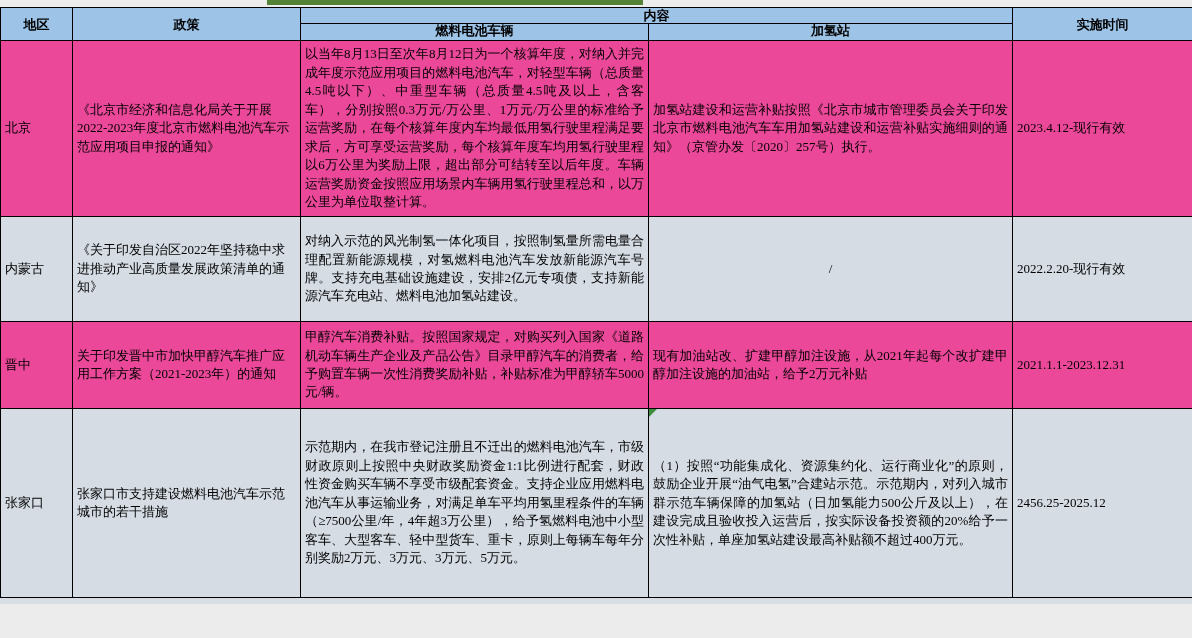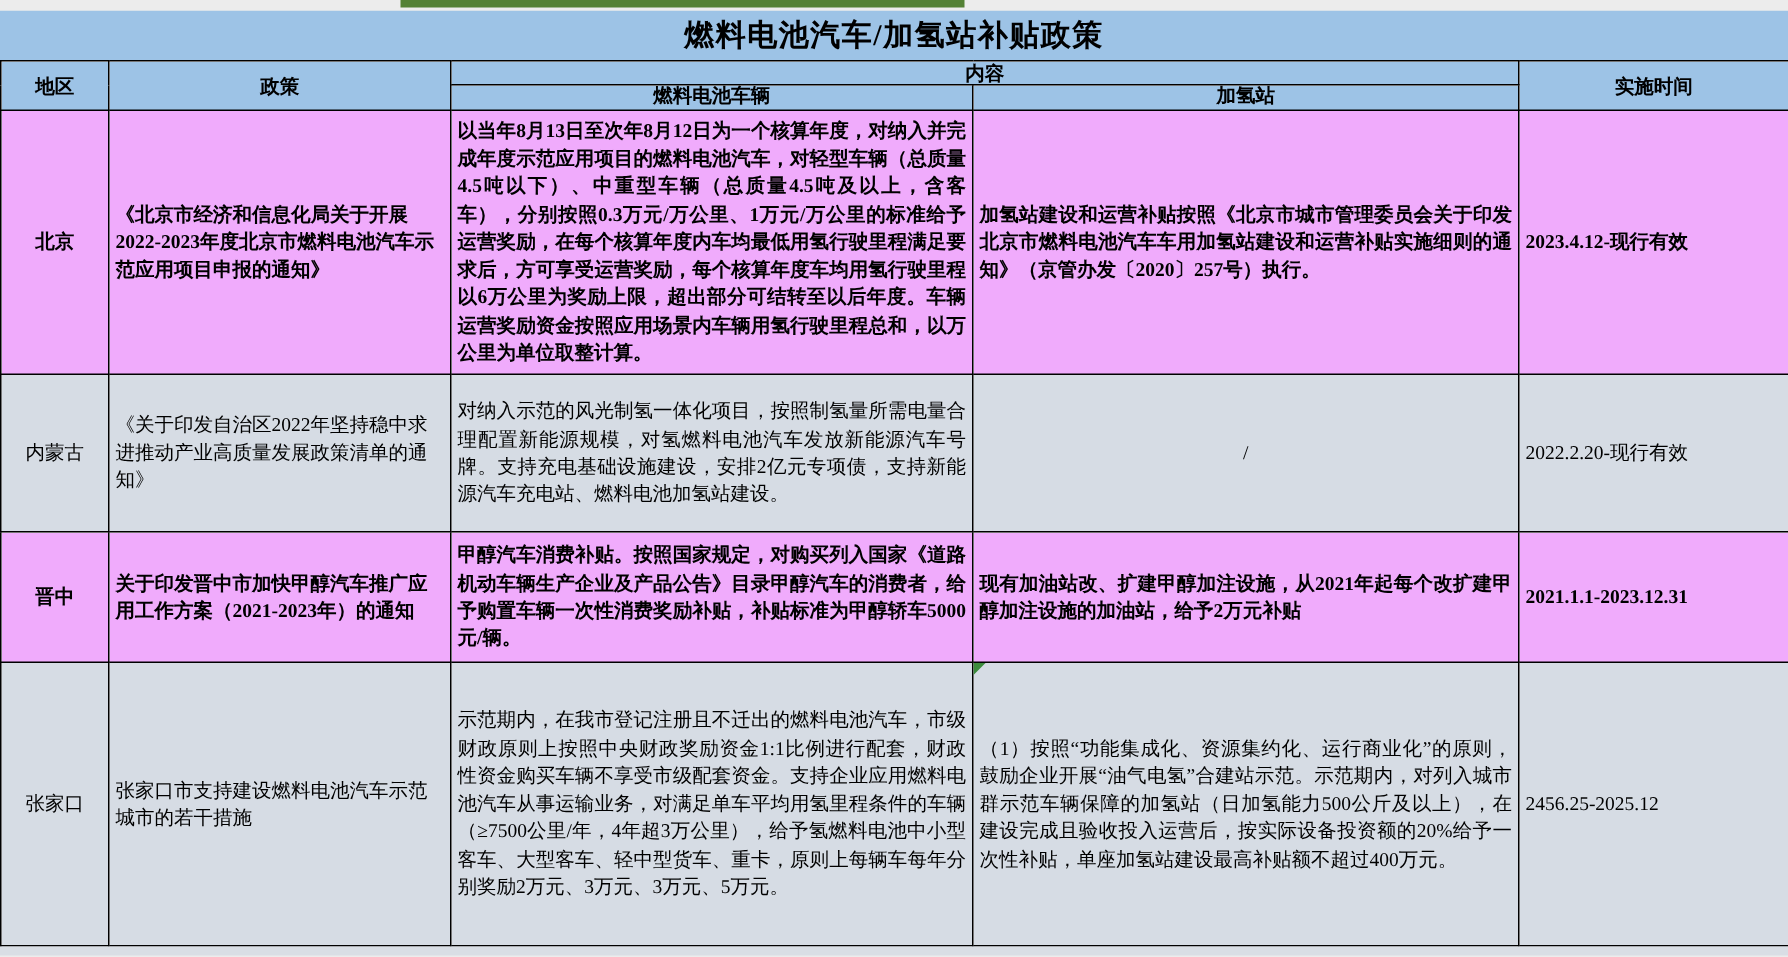--- a/index.html
+++ b/index.html
@@ -25,45 +25,44 @@
     border:1px solid #000;
     padding:1px 4px;
     vertical-align:middle;
     font-size:13px;
     line-height:1.42;
     overflow:hidden;
   }
   thead th{background:#9dc3e6;font-weight:bold;font-size:14px;text-align:center;}
   tr.h1 th{height:15px;line-height:15px;padding:0 2px;}
   tr.h2 th{height:16px;line-height:16px;padding:0 2px;font-family:Liberation Mono, monospace;}
-  td.region{text-align:center;font-size:14px;}
+  td.region{font-size:14px;}
   td.policy-cell{}
   td.policy-cell.left{text-align:left;}
   td.content{text-align:justify;text-align-last:left;}
   td.slash{text-align:center;text-align-last:center;}
   td.time{text-align:left;white-space:nowrap;}
-  tr.row-blue td{background:#f0abfc;font-weight:bold;}
+  tr.row-blue td{background:#ec4899;}
   tr.row-gray td{background:#d6dce4;}
   td.flagged{position:relative;}
   .corner-flag{
     position:absolute;left:0;top:0;width:0;height:0;
     border-top:8px solid #3d8b3d;border-right:8px solid transparent;
   }
   .bottomstrip{height:6px;background:#d9dee5;}
 </style>
 </head>
 <body>
 
 <div class="screen">
 
   <div class="topstrip">
     <div class="greenbar"></div>
   </div>
 
-  <div class="titlebar">燃料电池汽车/加氢站补贴政策</div>
 
   <table class="policy">
     <colgroup>
       <col style="width:72px">
       <col style="width:228px">
       <col style="width:348px">
       <col style="width:364px">
       <col style="width:180px">
     </colgroup>
     <thead>

